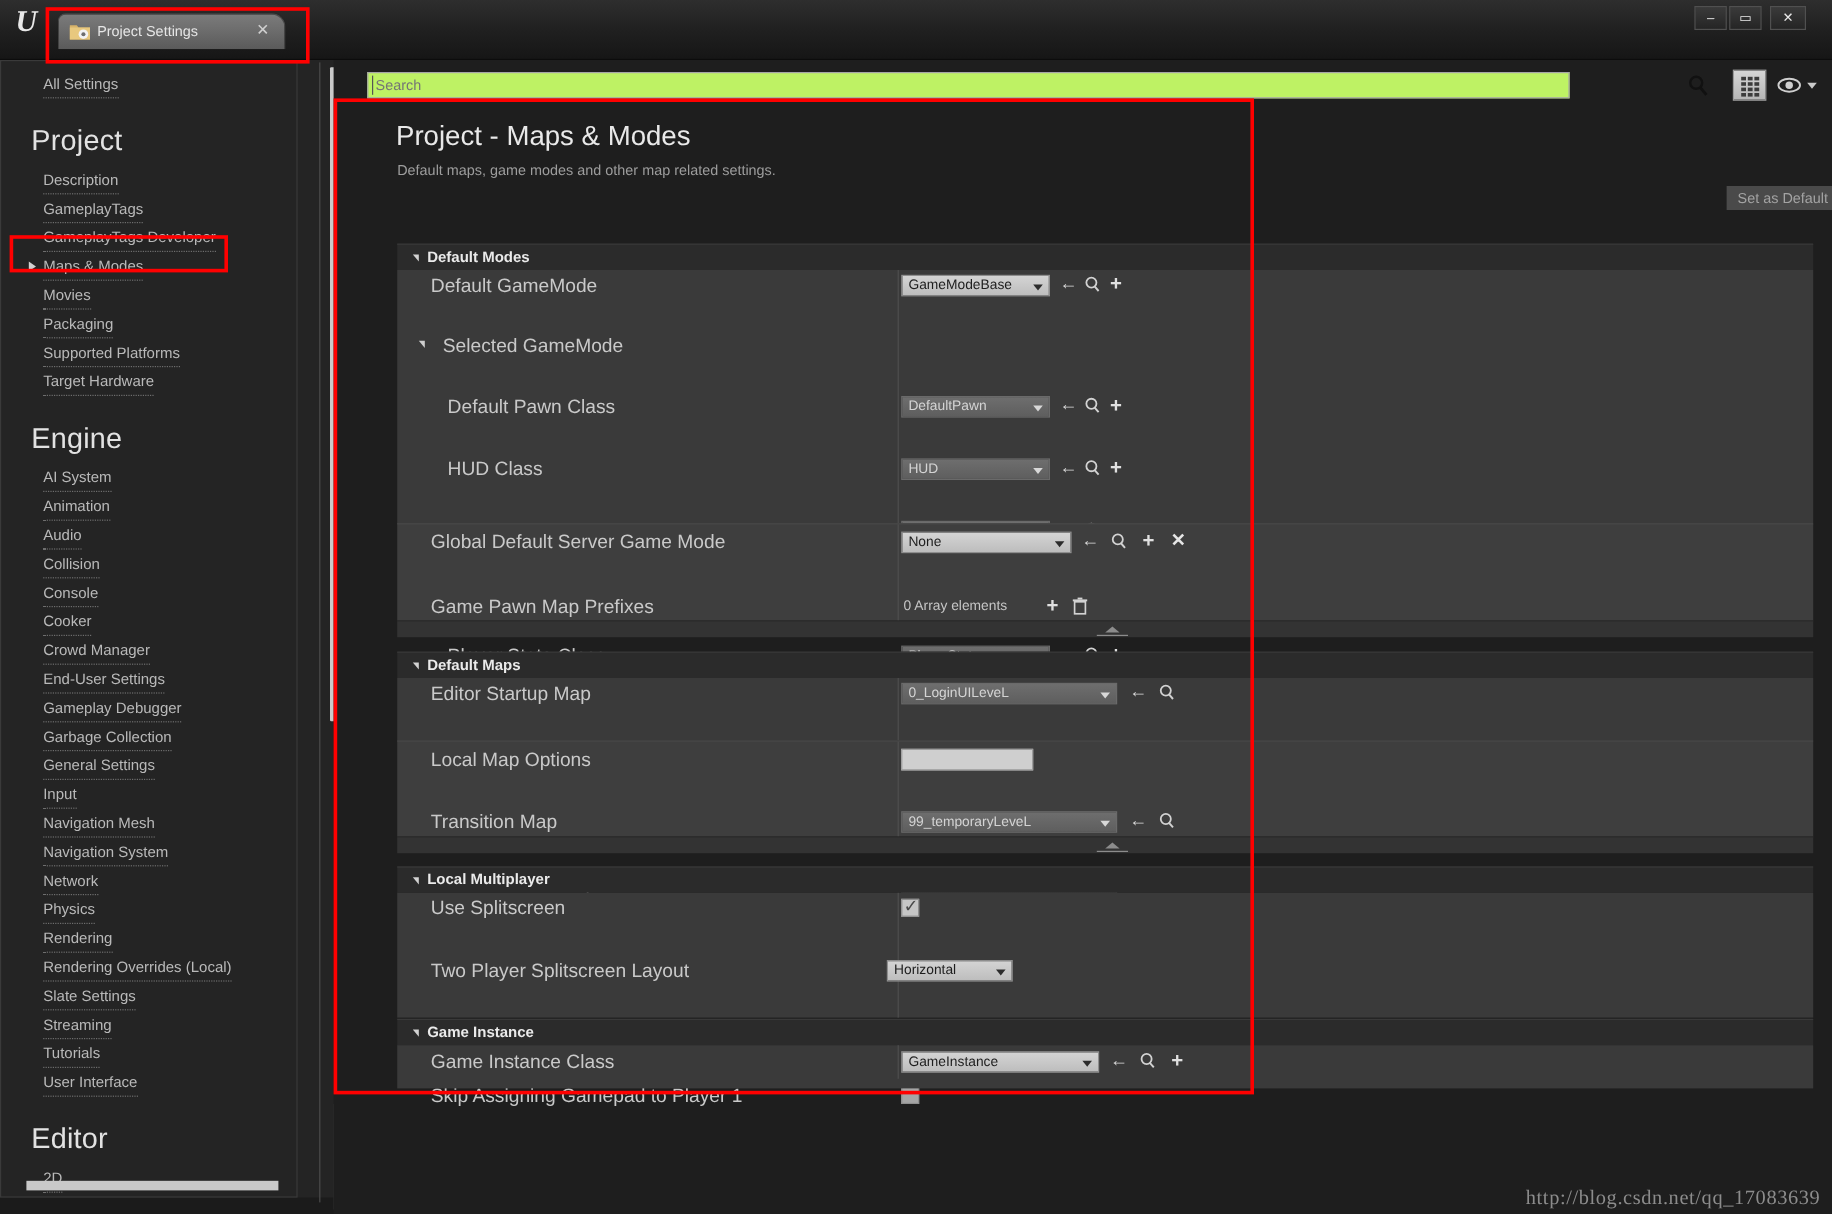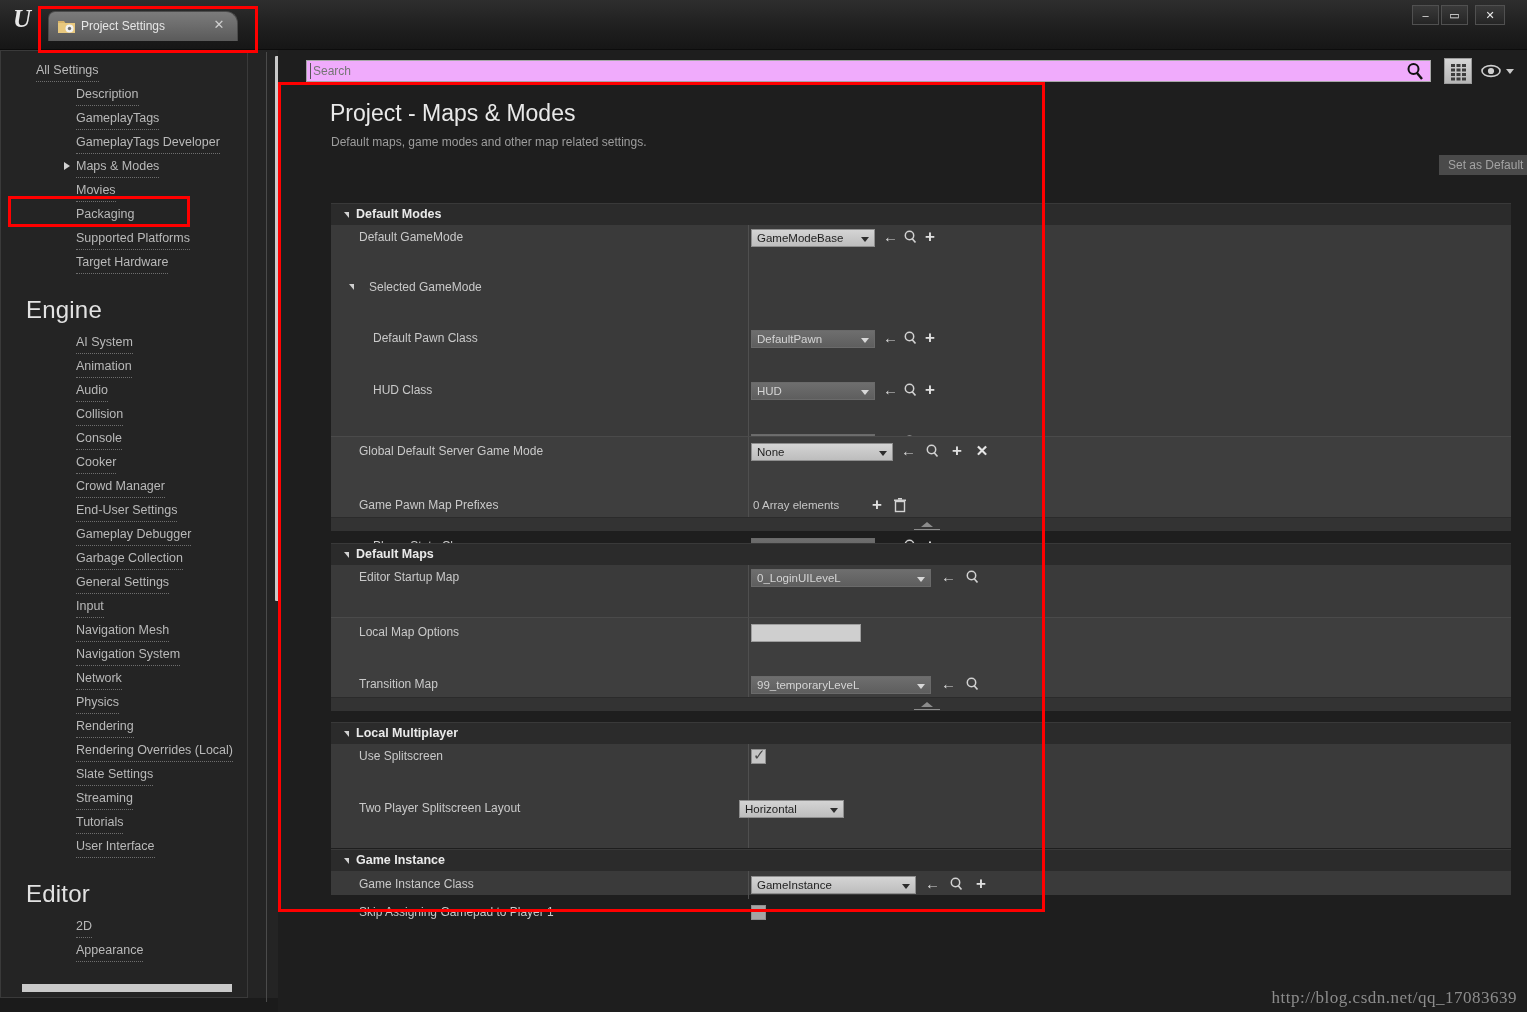--- a/index.html
+++ b/index.html
@@ -50,21 +50,21 @@
     background:#242424; overflow:hidden;
   }
   #sidebar-inner{ position:absolute; left:0; top:0; width:248px; }
   .nav-link{
     display:block; margin-left:36px; margin-top:0; height:24px; line-height:24px;
     color:#b9b9b9; font-size:12.5px; white-space:nowrap;
     text-decoration:none; width:max-content;
     border-bottom:1px dotted #6e6e6e;
   }
   .nav-link.first{ margin-top:8px; }
-  .nav-row{ position:relative; height:24px;margin-left:40px; }
+  .nav-row{ position:relative; height:24px; }
   .nav-row .nav-link{ position:absolute; left:36px; top:0; margin:0; }
   .grp-title{
     margin-left:26px; margin-top:22px; margin-bottom:6px;
     font-size:24px; color:#e2e2e2; font-weight:normal; letter-spacing:.2px;
   }
   #maps-arrow{
     position:absolute; left:24px; top:8px; width:0; height:0;
     border-left:6px solid #d2d2d2; border-top:4px solid transparent;
     border-bottom:4px solid transparent;
   }
@@ -87,22 +87,22 @@
   }
 
   
   #main{
     position:absolute; left:278px; top:50px; width:1249px; height:962px;
     background:#1e1e1e;
   }
   
   #searchbar-wrap{ position:absolute; left:28px; top:10px; width:1195px; height:22px; }
   #search-input{
-    position:absolute; left:0; top:0; width:1125px; height:22px;
-    background:#f0abfc; border:1px solid #a6a6a6;
+    position:absolute; left:0; top:0; width:1002px; height:22px;
+    background:#bef264; border:1px solid #a6a6a6;
     color:#6b6b6b; font-size:12px; padding:0 22px 0 6px;
     font-family:"Liberation Sans", sans-serif;
   }
   #search-input::placeholder{ color:#757575; opacity:1; }
   #search-caret{ position:absolute; left:4px; top:3px; width:1px; height:16px; background:#555; }
   #search-mag{ position:absolute; left:1100px; top:2px; width:18px; height:18px; }
   #grid-btn{
     position:absolute; left:1138px; top:-2px; width:28px; height:26px;
     background:linear-gradient(180deg,#d6d6d6,#b6b6b6); border:1px solid #9a9a9a;
   }
@@ -148,21 +148,21 @@
   .sec-head .tri{
     position:absolute; left:13px; top:8px; width:0;height:0;
     border-top:6px solid #d2d2d2; border-left:5px solid transparent;
   }
   .sec-head .sec-label{
     position:absolute; left:25px; top:3px; font-size:12.5px; color:#eaeaea; font-weight:bold;
   }
   .sec-body{ background:#3a3a3a; position:relative; }
   .row{ position:relative; height:26px; }
   .row-label{
-    position:absolute; top:5px; font-size:12px; color:#c9c9c9; white-space:nowrap;
+    position:absolute; top:5px; font-size:16px; color:#c9c9c9; white-space:nowrap;
   }
   .indent1{ left:28px; } .indent2{ left:42px; }
   .sub-tri{
     position:absolute; left:18px; top:9px; width:0;height:0;
     border-top:6px solid #cfcfcf; border-left:5px solid transparent;
   }
   .vsplit{
     position:absolute; left:417px; top:0; width:1px; background:#4f4f4f;
   }
 
@@ -243,20 +243,21 @@
 
   <div class="wbtn" id="wb-min">–</div>
   <div class="wbtn" id="wb-max">▭</div>
   <div class="wbtn" id="wb-close">✕</div>
 </div>
 
 <div id="sidebar">
   <div id="sidebar-inner">
     <a class="nav-link first">All Settings</a>
 
+    <div class="grp-title">Project</div>
     <div class="nav-row">
         <a class="nav-link">Description</a>
       </div>
     <div class="nav-row">
         <a class="nav-link">GameplayTags</a>
       </div>
     <div class="nav-row">
         <a class="nav-link">GameplayTags Developer</a>
       </div>
     <div class="nav-row">
@@ -669,21 +670,21 @@
           <span class="checkbox off" style="left:420px;"></span>
         </div>
       </div>
     </div>
 
     <div class="section" style="top:761px;">
       <div class="sec-head">
         <span class="tri"></span>
         <span class="sec-label">Game Instance</span>
       </div>
-      <div class="sec-body" style="height:24px;">
+      <div class="sec-body" style="height:36px;">
         <div class="vsplit" style="height:28px;"></div>
         <div class="row" style="top:1px;">
           <span class="row-label indent1">Game Instance Class</span>
           <div class="combo" style="left:420px; top:4px; width:165px;">
             <span>GameInstance</span>
             <span class="carr"></span>
           </div>
           <span class="ico arr-text" style="left:594px;">←</span>
           <svg class="ico" style="left:618px;" viewBox="0 0 16 16">
               <circle cx="6.5" cy="6.5" r="4.2" fill="none" stroke="#d2d2d2" stroke-width="1.5"></circle>

